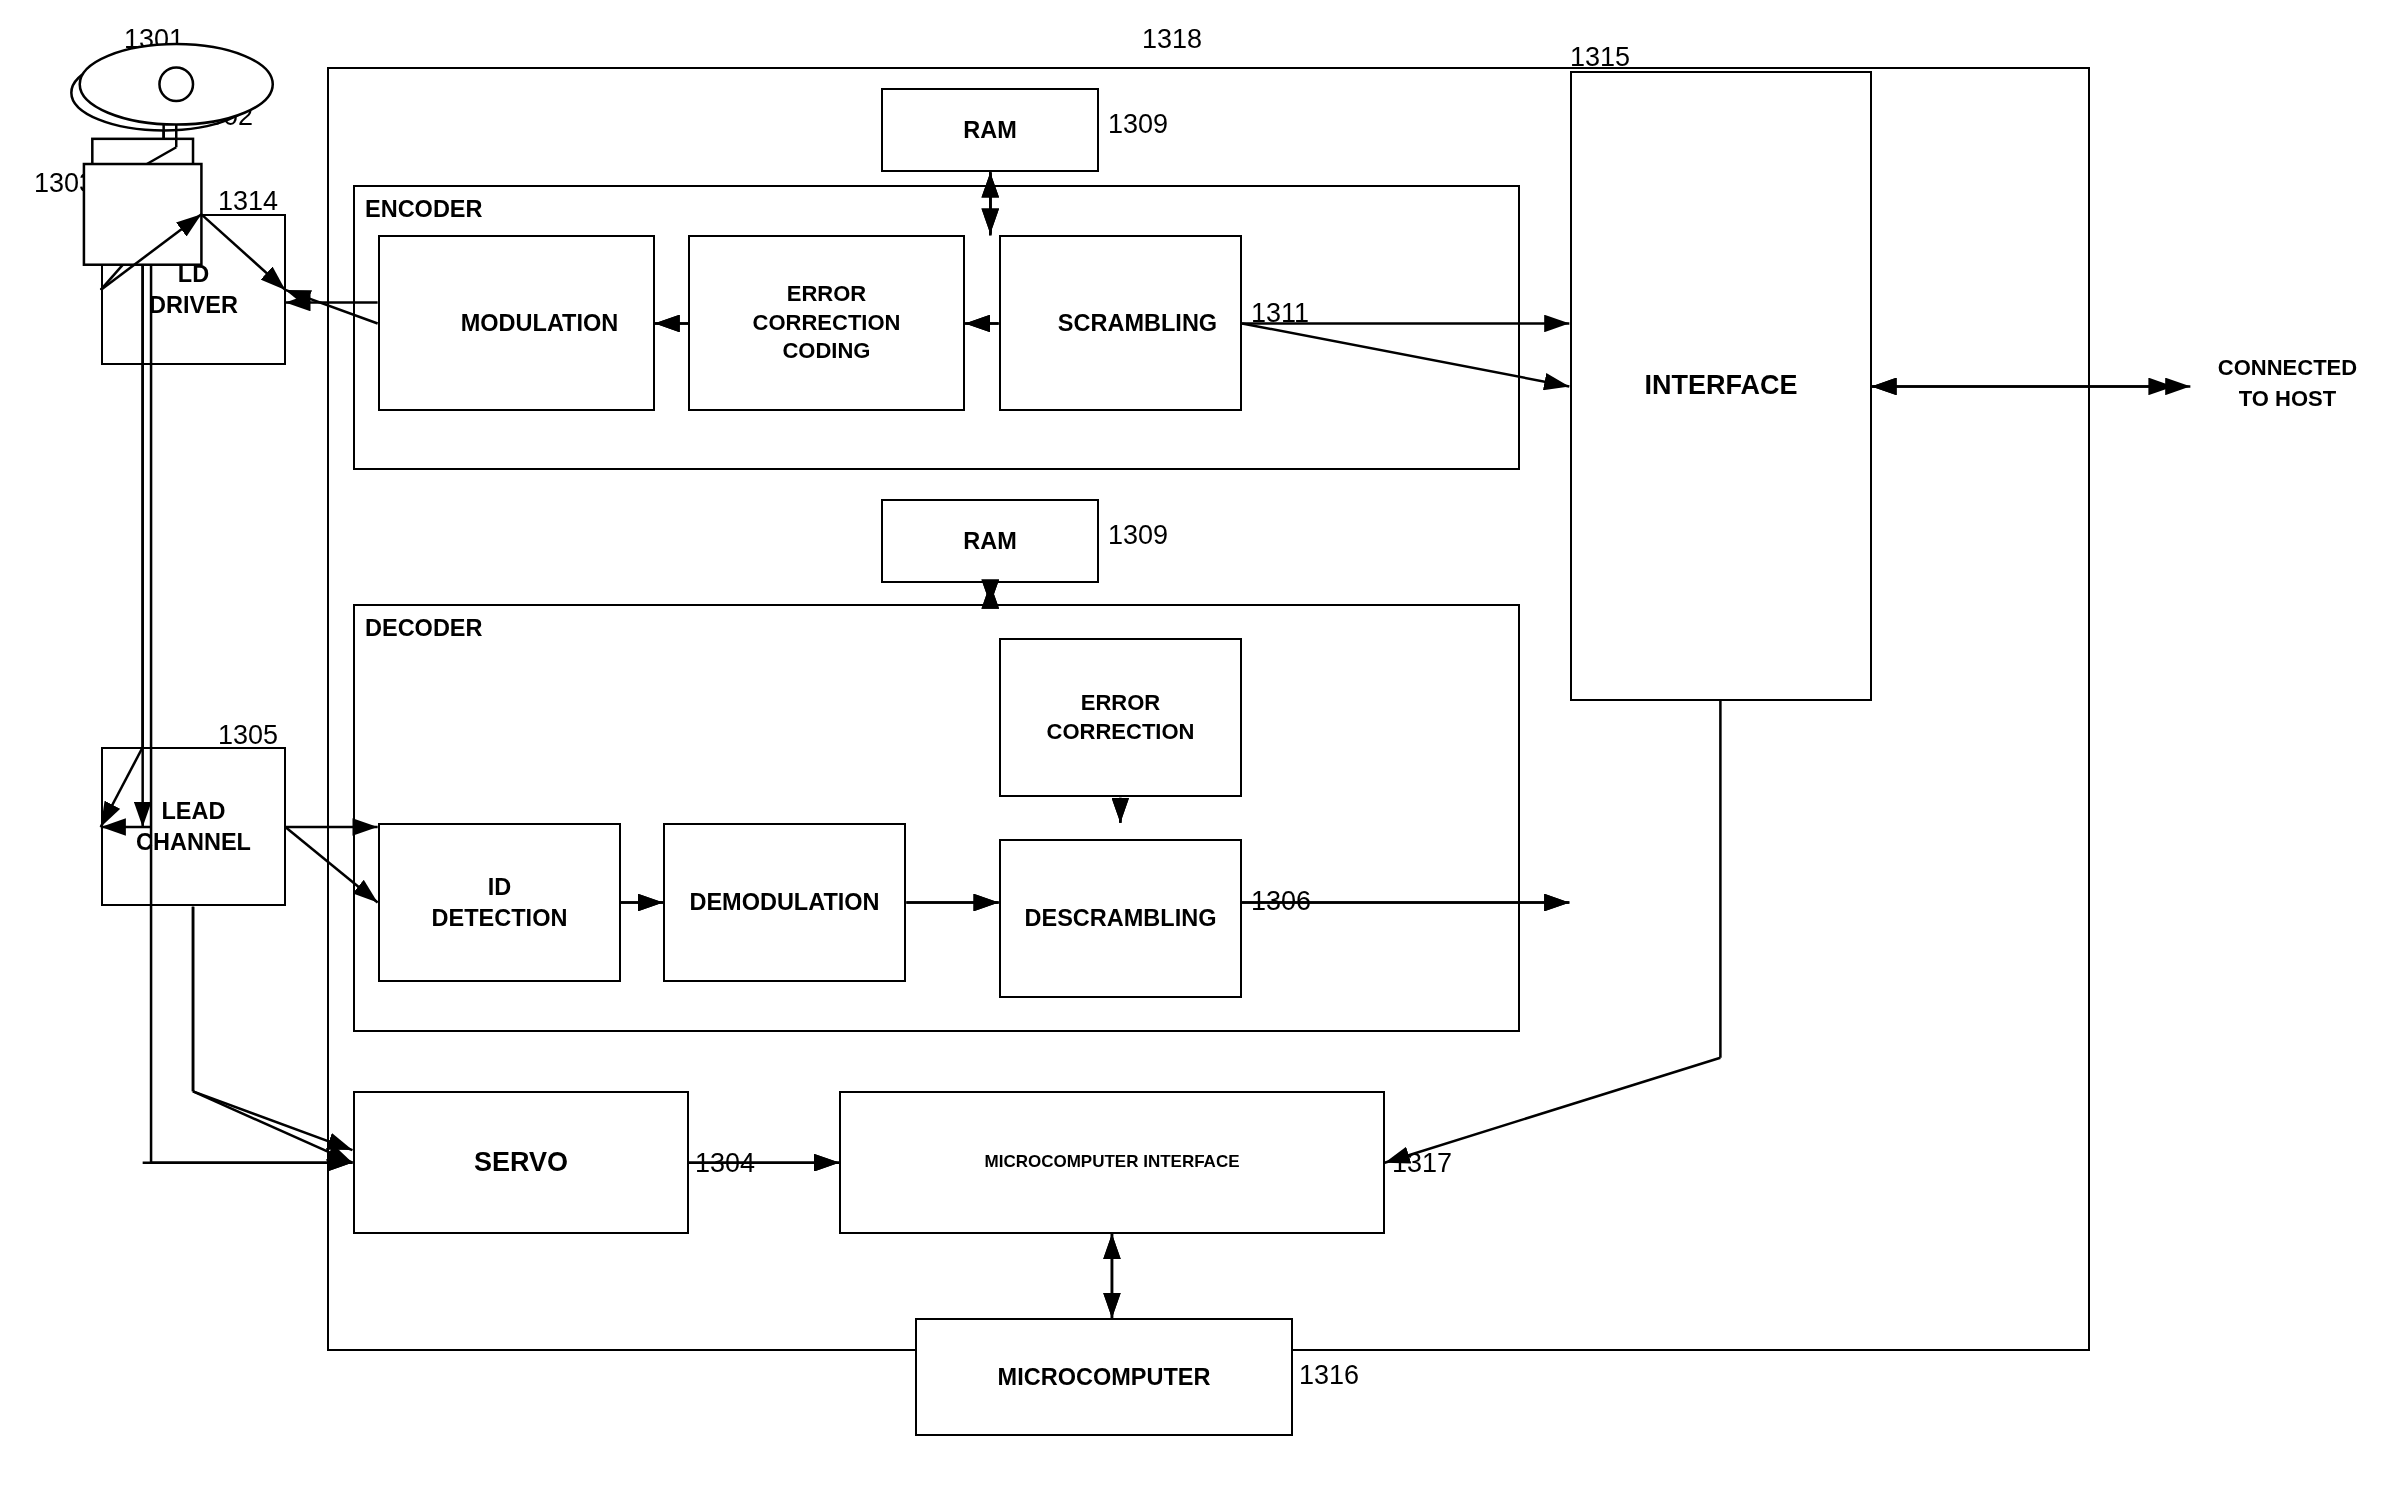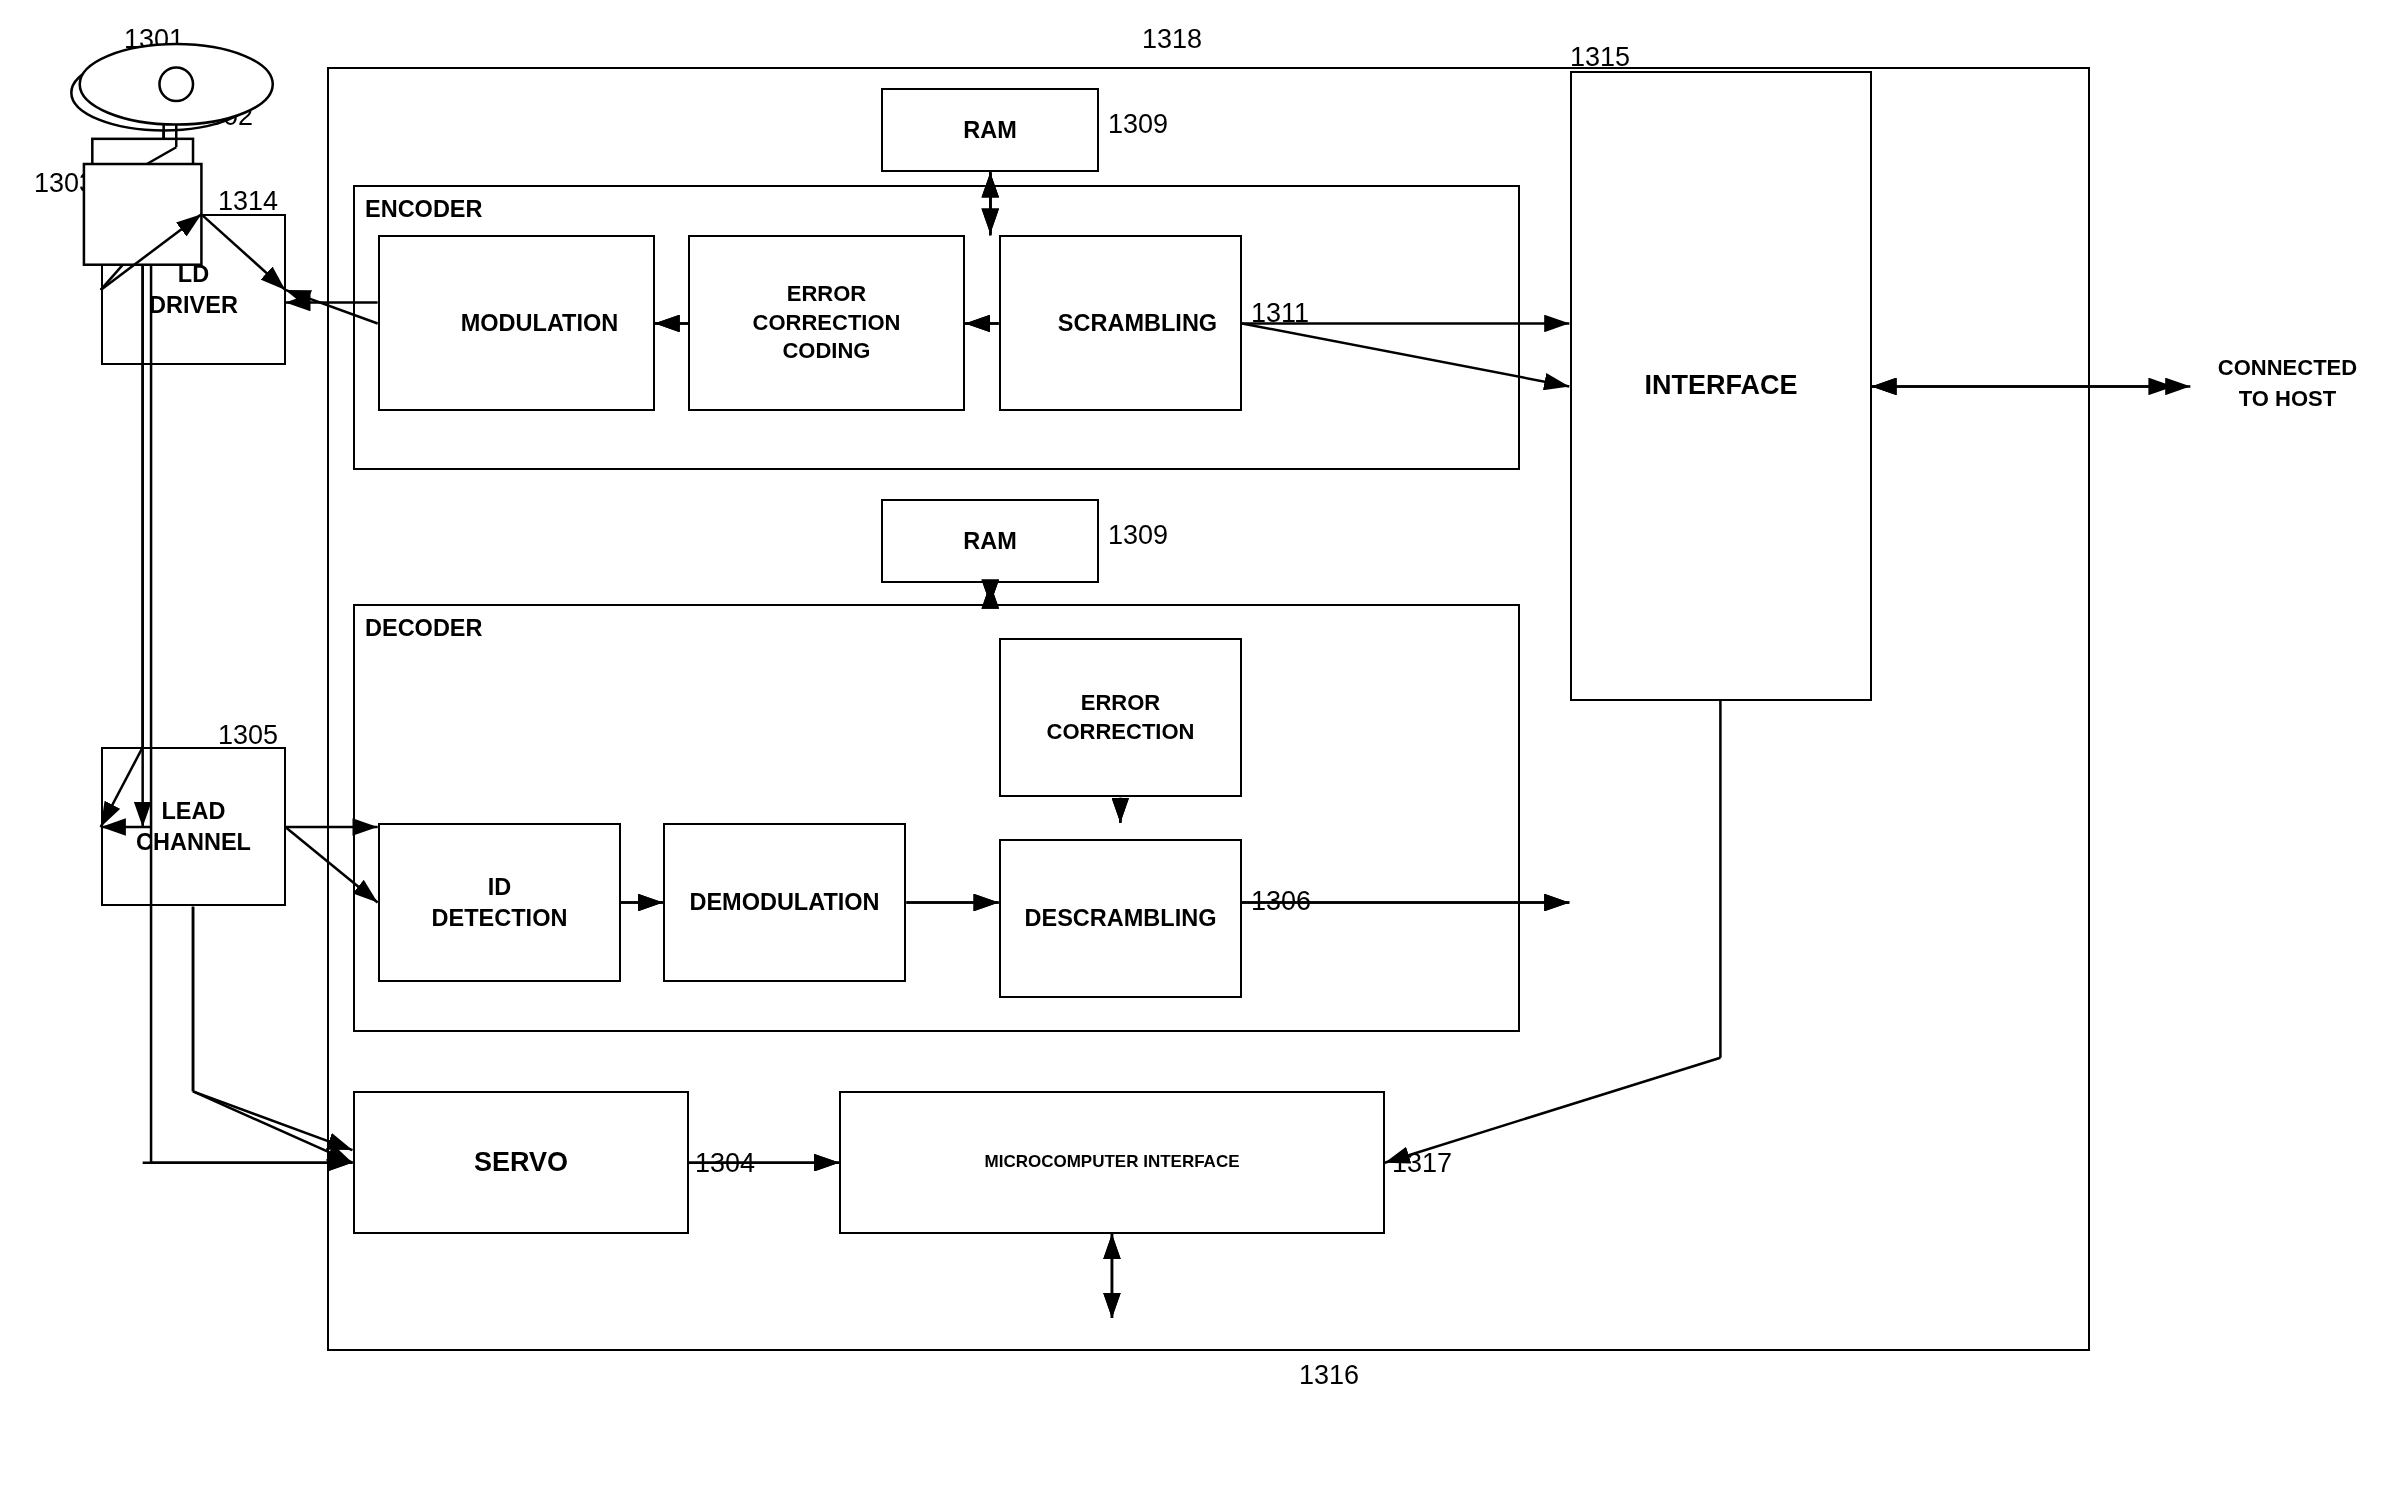--- a/index.html
+++ b/index.html
@@ -92,20 +92,21 @@
 
   <div class="box" style="left:999px; top:823px; width:243px; height:159px; font-size:23.5px;margin-top:16px;">DESCRAMBLING</div>
   <div class="label-ref" style="left:1251px; top:886px;">1306</div>
 
   <div class="box" style="left:353px; top:1091px; width:336px; height:143px; font-size:27px;">SERVO</div>
   <div class="label-ref" style="left:695px; top:1148px;">1304</div>
 
   <div class="box" style="left:839px; top:1091px; width:546px; height:143px; font-size:17px;">MICROCOMPUTER INTERFACE</div>
   <div class="label-ref" style="left:1392px; top:1148px;">1317</div>
 
+  <div class="box" style="left:915px; top:1318px; width:378px; height:118px; font-size:23.5px;">MICROCOMPUTER</div>
   <div class="label-ref" style="left:1299px; top:1360px;">1316</div>
 
   <div class="box" style="left:101px; top:214px; width:185px; height:151px; font-size:23.5px; line-height:1.3;">LD<br>DRIVER</div>
   <div class="label-ref" style="left:218px; top:186px;">1314</div>
 
   <div class="box" style="left:101px; top:747px; width:185px; height:159px; font-size:23.5px; line-height:1.3;">LEAD<br>CHANNEL</div>
   <div class="label-ref" style="left:218px; top:720px;">1305</div>
 
   <div class="label-ref" style="left:124px; top:23.5px;">1301</div>
   <div class="label-ref" style="left:193px; top:101px;">1302</div>

